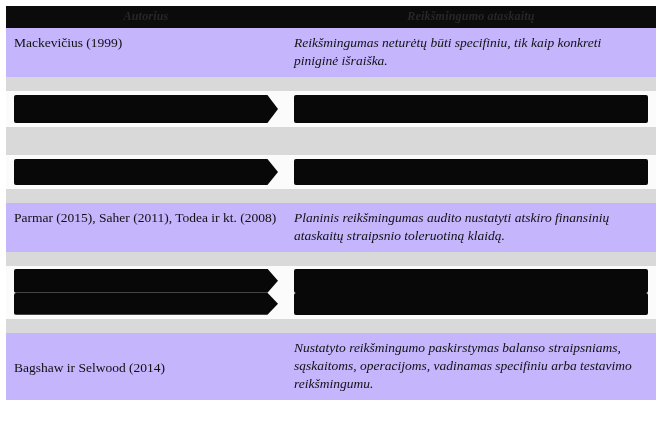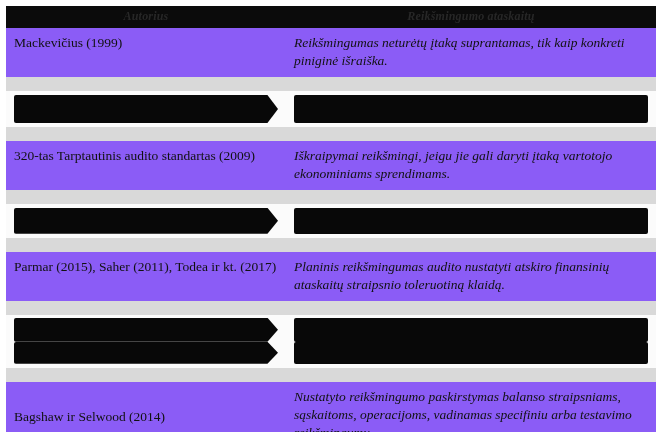--- a/index.html
+++ b/index.html
@@ -74,21 +74,21 @@
   .blackblock {
     display: block;
     background: #080808;
     height: 100%;
     min-height: 14px;
     border-radius: 2px;
   }
   .notch-right {
     clip-path: polygon(0 0, 96% 0, 100% 50%, 96% 100%, 0 100%);
   }
-  .txt-row td { background: #8b5cf6; }
+  .txt-row td { background: #c4b5fd; }
 </style>
 </head>
 <body>
 
 <div class="page">
   <div class="table-wrap">
     <table class="doc-table">
       <colgroup>
           <col class="c1">
           <col class="c2">
@@ -99,60 +99,56 @@
           <th>
             <span class="hdr-label">Autorius</span>
           </th>
           <th>
             <span class="hdr-label">Reikšmingumo ataskaitų</span>
           </th>
         </tr>
 
         <tr class="txt-row">
           <td class="src-cell">Mackevičius (1999)</td>
-          <td class="def-cell">Reikšmingumas neturėtų įtaką suprantamas, tik kaip konkreti piniginė išraiška.</td>
+          <td class="def-cell">Reikšmingumas neturėtų būti specifiniu, tik kaip konkreti piniginė išraiška.</td>
         </tr>
         <tr>
             <td class="sep" colspan="2"></td>
           </tr>
 
         <tr>
           <td style="padding:4px 8px;">
             <span class="blackblock notch-right" style="height:28px;"></span>
           </td>
           <td style="padding:4px 8px;">
             <span class="blackblock" style="height:28px;"></span>
           </td>
         </tr>
         <tr>
             <td class="sep" colspan="2"></td>
           </tr>
 
-        <tr class="txt-row">
-          <td class="src-cell">320-tas Tarptautinis audito standartas (2009)</td>
-          <td class="def-cell">Iškraipymai reikšmingi, jeigu jie gali daryti įtaką vartotojo ekonominiams sprendimams.</td>
-        </tr>
         <tr>
             <td class="sep" colspan="2"></td>
           </tr>
 
         <tr>
           <td style="padding:4px 8px;">
             <span class="blackblock notch-right" style="height:26px;"></span>
           </td>
           <td style="padding:4px 8px;">
             <span class="blackblock" style="height:26px;"></span>
           </td>
         </tr>
         <tr>
             <td class="sep" colspan="2"></td>
           </tr>
 
         <tr class="txt-row">
-          <td class="src-cell">Parmar (2015), Saher (2011), Todea ir kt. (2017)</td>
+          <td class="src-cell">Parmar (2015), Saher (2011), Todea ir kt. (2008)</td>
           <td class="def-cell">Planinis reikšmingumas audito nustatyti atskiro finansinių ataskaitų straipsnio toleruotiną klaidą.</td>
         </tr>
         <tr>
             <td class="sep" colspan="2"></td>
           </tr>
 
         <tr>
           <td style="padding:3px 8px 0 8px;">
             <span class="blackblock notch-right" style="height:24px;"></span>
           </td>

